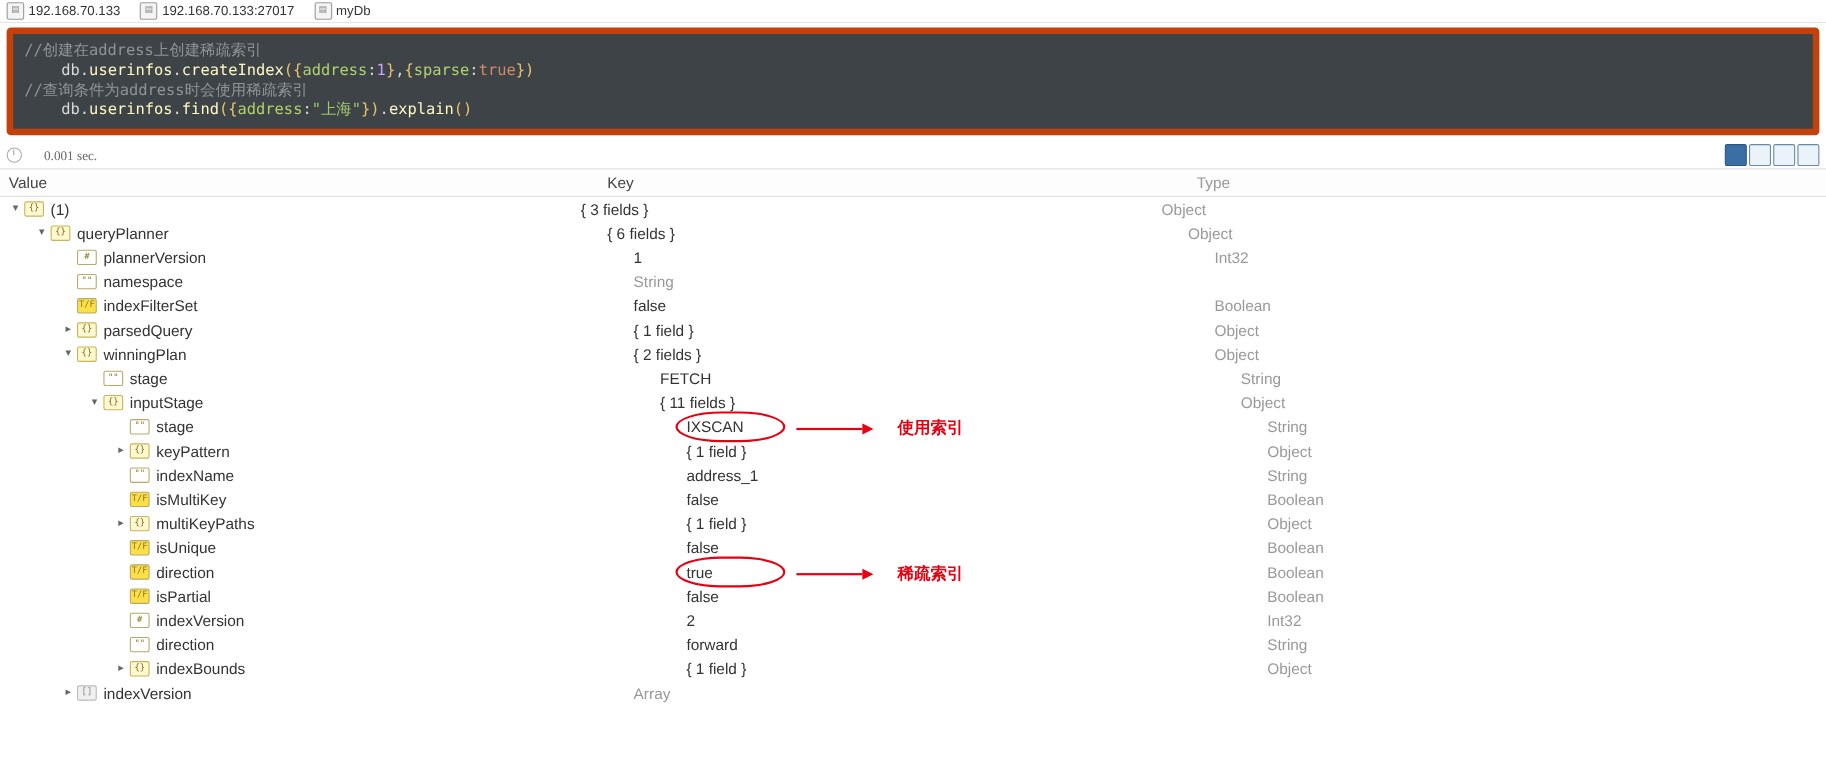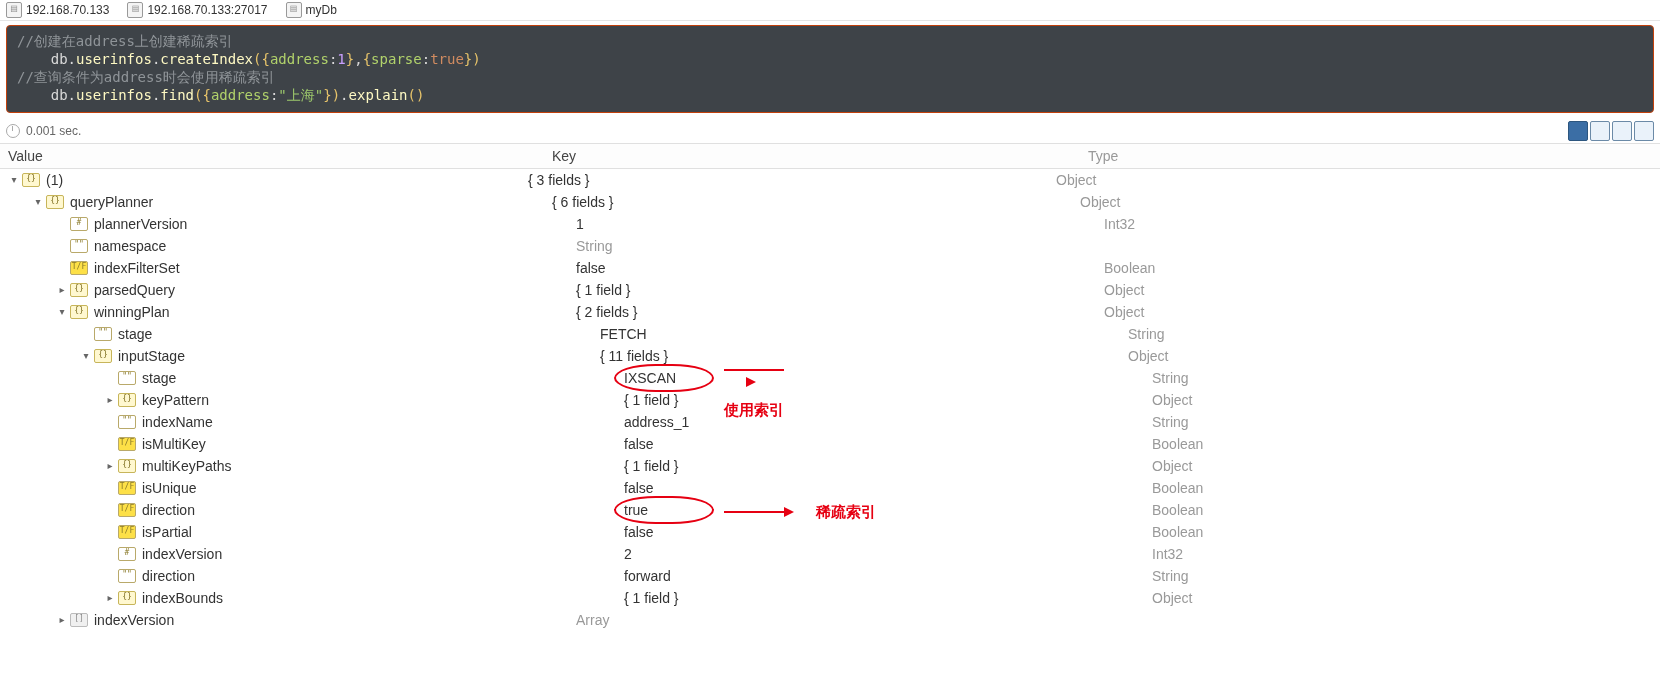--- a/index.html
+++ b/index.html
@@ -1,30 +1,30 @@
 <!DOCTYPE html>
 <html><head>
 <meta charset="utf-8">
 <style>
   html,body{margin:0;padding:0;font-family:"Microsoft YaHei",Arial,sans-serif;font-size:14px;color:#333;background:#fff;width:1660px}
   .crumb-bar{display:flex;align-items:center;gap:4px;padding:2px 6px;border-bottom:1px solid #e5e5e5;font-size:12px}
   .crumb-bar .ico{width:14px;height:14px;display:inline-block;border:1px solid #999;border-radius:2px;background:#f4f4f4;font-size:8px;line-height:12px;text-align:center;color:#888}
   .crumb-bar .sep{width:10px}
-  .code-pane{margin:4px 6px 0 6px;border:1px solid #c2410c;border-radius:4px;background:#3e4348;color:#ddd;font-family:Consolas,monospace;font-size:14px;line-height:18px;padding:6px 2px 8px 2px;white-space:pre}
+  .code-pane{margin:4px 6px 0 6px;border:6px solid #c2410c;border-radius:4px;background:#3e4348;color:#ddd;font-family:Consolas,monospace;font-size:14px;line-height:18px;padding:6px 2px 8px 2px;white-space:pre}
   .code-pane .cmt{color:#8f9498}
   .code-pane .kw{color:#fef9c3}
   .code-pane .id{color:#d9d9d9}
   .code-pane .br{color:#e6c36a}
   .code-pane .num{color:#c9a0ff}
   .code-pane .bool{color:#d08b60}
   .code-pane .str{color:#9cc76b}
   .code-pane .hi{color:#b1d26b}
   .code-pane .row{padding-left:8px}
   .status-bar{display:flex;align-items:center;justify-content:space-between;margin:8px 6px 0 6px}
-  .status-left{display:flex;align-items:center;gap:6px;font-family:Liberation Sans, sans-serif;font-size:12px;color:#666}
+  .status-left{display:flex;align-items:center;gap:20px;font-family:Liberation Serif, serif;font-size:12px;color:#666}
   .status-left .clk{width:12px;height:12px;border:1px solid #aaa;border-radius:50%;position:relative}
   .status-left .clk::before{content:"";position:absolute;left:5px;top:1px;width:1px;height:5px;background:#aaa}
   .status-right{display:flex;gap:2px}
   .status-right .btn{width:18px;height:18px;border:1px solid #6b8aa7;background:#eaf2fa;border-radius:2px}
   .status-right .btn.sel{background:#3b6ea5;border-color:#2d567f}
   .grid{margin:2px 0 0 0}
   .grid .hdr{display:flex;border-top:1px solid #e0e0e0;border-bottom:1px solid #e0e0e0;background:#fdfdfd;font-size:14px;color:#444}
   .grid .hdr .c{padding:4px 8px}
   .grid .row{display:flex;align-items:center;font-size:14px;color:#333;line-height:22px}
   .c1{flex:0 0 520px;display:flex;align-items:center}
@@ -177,21 +177,21 @@
       </div>
       <div class="row">
         <div class="c1" style="padding-left: 104px;">
           <span class="chev"></span>
           <span class="tico str">""</span>
           <span>stage</span>
         </div>
         <div class="c2">
           <span>IXSCAN</span>
           <span class="annot" style="left: -10px; top: -3px; width: 96px; height: 24px;"></span>
-          <span class="annot-arrow" style="left: 100px; top: 2px; flex-direction: column;">
+          <span class="annot-arrow" style="left: 100px; top: 2px;">
             <span class="line"></span>
             <span class="head"></span>
             <span style="width: 10px;"></span>
             <span class="annot-label">使用索引</span>
           </span>
         </div>
         <div class="c3">String</div>
       </div>
       <div class="row">
         <div class="c1" style="padding-left: 104px;">

